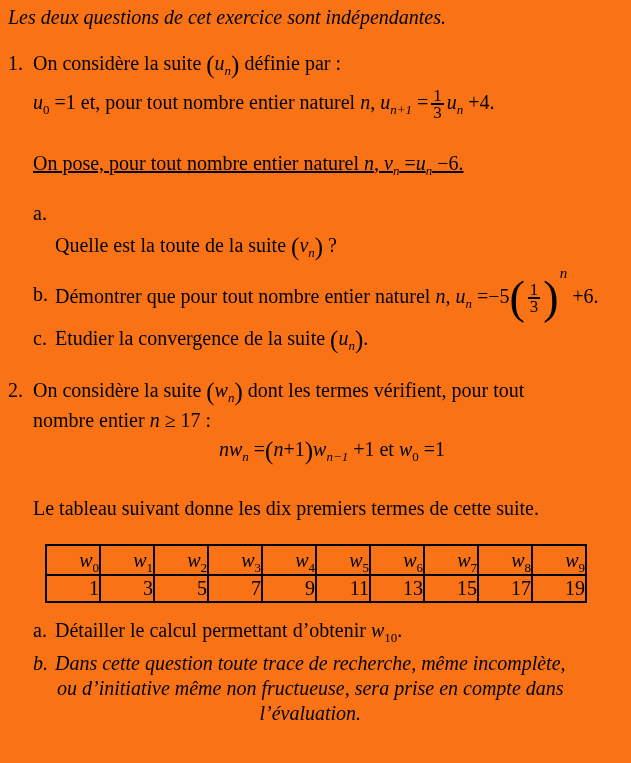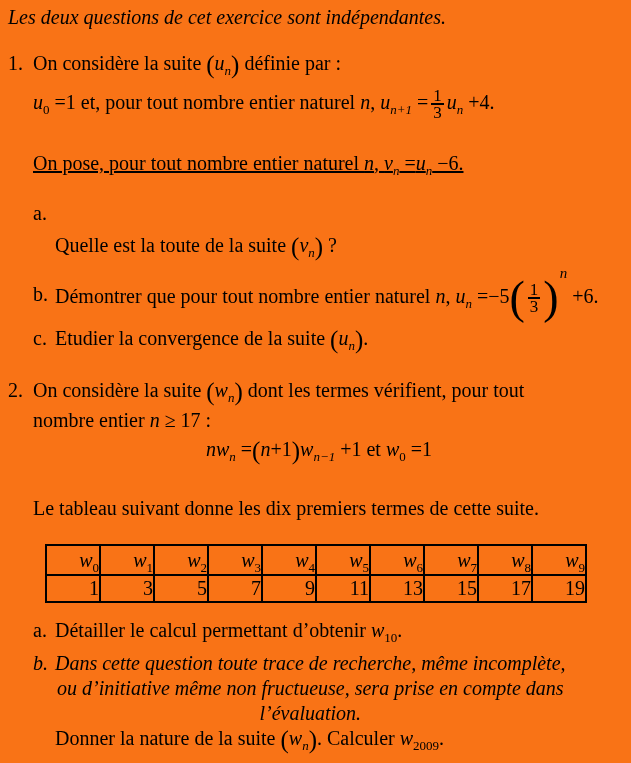--- a/index.html
+++ b/index.html
@@ -46,21 +46,21 @@
   <div class="abs" style="left:33px; top:282px;"><span>b.</span></div>
   <div class="abs" style="left:55px; top:282px;"><span>Démontrer que pour tout nombre entier naturel </span><span class="i">n</span><span>, </span><span class="i">u</span><sub class="i">n</sub><span> =−5</span><span class="bigp">(</span><span class="frac"><span class="fnum">1</span><span class="fden">3</span></span><span class="bigp">)</span><sup class="exp">n</sup><span> +6.</span></div>
 
   <div class="abs" style="left:33px; top:326px;"><span>c.</span></div>
   <div class="abs" style="left:55px; top:326px;"><span>Etudier la convergence de la suite </span><span class="mp">(</span><span class="i">u</span><sub class="i">n</sub><span class="mp">)</span><span>.</span></div>
 
   <div class="abs" style="left:8px; top:378px;"><span>2.</span></div>
   <div class="abs" style="left:33px; top:378px;font-family:Liberation Serif, serif;"><span>On considère la suite </span><span class="mp">(</span><span class="i">w</span><sub class="i">n</sub><span class="mp">)</span><span> dont les termes vérifient, pour tout</span></div>
   <div class="abs" style="left:33px; top:408px;"><span>nombre entier </span><span class="i">n</span><span> ≥ 17 :</span></div>
 
-  <div class="abs eq" style="left:20px; top:437px; width:598px;text-align:center;"><span class="i">n</span><span class="i">w</span><sub class="i">n</sub><span> =</span><span class="mp">(</span><span class="i">n</span><span>+1</span><span class="mp">)</span><span class="i">w</span><sub class="i">n−1</sub><span> +1 et </span><span class="i">w</span><sub>0</sub><span> =1</span></div>
+  <div class="abs eq" style="left:33px; top:437px; width:598px;text-align:center;"><span class="i">n</span><span class="i">w</span><sub class="i">n</sub><span> =</span><span class="mp">(</span><span class="i">n</span><span>+1</span><span class="mp">)</span><span class="i">w</span><sub class="i">n−1</sub><span> +1 et </span><span class="i">w</span><sub>0</sub><span> =1</span></div>
 
   <div class="abs" style="left:33px; top:496px;"><span>Le tableau suivant donne les dix premiers termes de cette suite.</span></div>
 
   <table class="terms" style="position:absolute; left:45px; top:544px;">
     <tbody>
         <tr class="hdr">
       <td><span class="i">w</span><sub>0</sub></td>
       <td><span class="i">w</span><sub>1</sub></td>
       <td><span class="i">w</span><sub>2</sub></td>
       <td><span class="i">w</span><sub>3</sub></td>
@@ -84,15 +84,14 @@
       <td>19</td>
     </tr>
   </tbody>
     </table>
 
   <div class="abs" style="left:33px; top:618px;"><span>a.</span></div>
   <div class="abs" style="left:55px; top:618px;"><span>Détailler le calcul permettant d’obtenir </span><span class="i">w</span><sub>10</sub><span>.</span></div>
 
   <div class="abs i" style="left:33px; top:651px;"><span>b.</span></div>
   <div class="abs i multiline" style="left:55px; top:651px;"><span>Dans cette question toute trace de recherche, même incomplète,</span><br><span>ou d’initiative même non fructueuse, sera prise en compte dans</span><br><span>l’évaluation.</span></div>
-  <div class="abs" style="left:55px; top:726px;"><span>Donner la nature de la suite </span><span class="mp">(</span><span class="i">w</span><sub class="i">n</sub><span class="mp">)</span><span>. Calculer </span><span class="i">w</span><sub>2009</sub><span>.</span></div>
 
 </div>
 
 </body></html>

